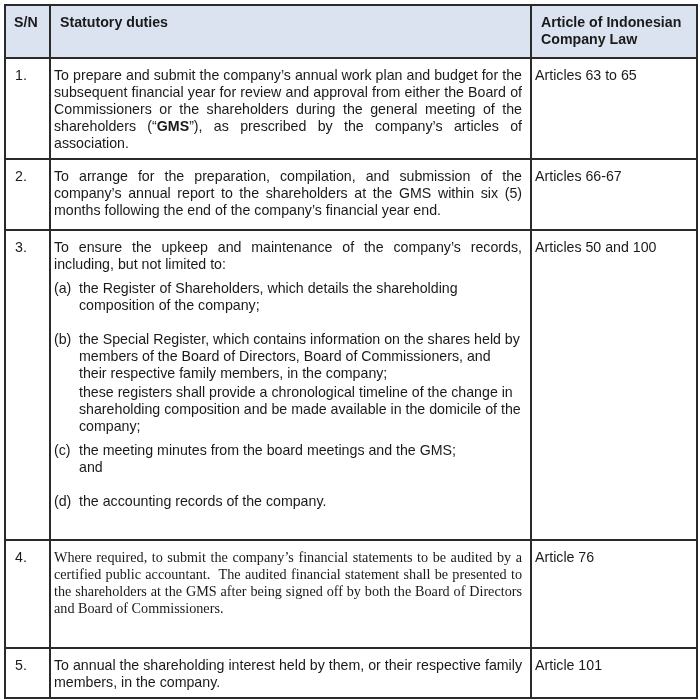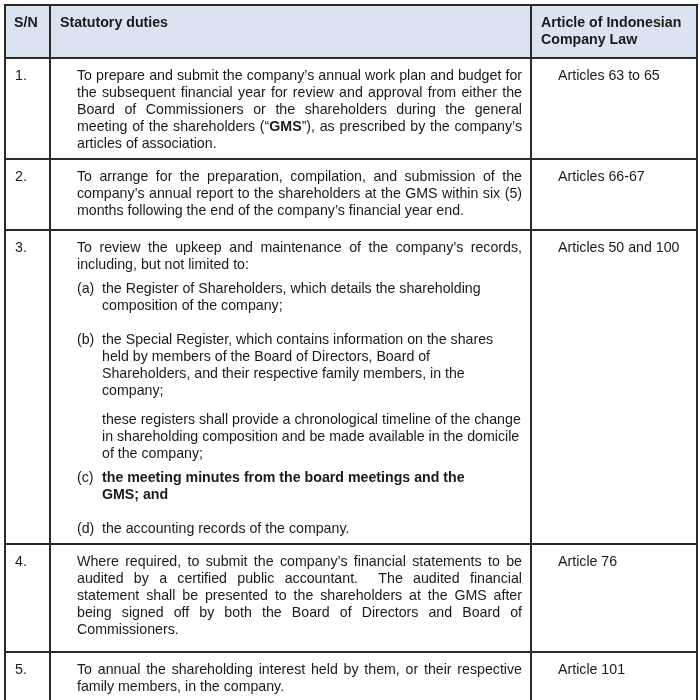--- a/index.html
+++ b/index.html
@@ -6,29 +6,29 @@
   body { width:700px; height:700px; position:relative; overflow:hidden;
          font-family:"Liberation Sans", sans-serif; color:#1a1a1a; }
   table { position:absolute; left:4px; top:4px; width:692px; border-collapse:collapse;
           table-layout:fixed; }
   td, th { border:2px solid #2a2a2a; vertical-align:top; text-align:left;
            font-size:14.2px; line-height:17px; padding:0; }
   th { background:#dbe3f1; font-weight:bold; }
   .c1 { width:45px; }
   .c2 { width:481px; }
   .c3 { width:166px; }
-  .cell { padding:8px 8px 6px 26px; }
+  .cell { padding:8px 8px 6px 3px; }
   .sn { padding:8px 6px 6px 9px; }
   .just { text-align:justify; }
   th .cell { padding:8px 12px 8px 9px; }
   .hdr-sn { padding:8px 4px 8px 8px; }
   .sub { display:flex; margin-top:7px; }
   .sub .lbl { width:25px; flex:none; }
   .sub .txt { flex:1; }
-  .note { margin-left:25px; margin-top:12px; }
+  .note { margin-left:25px; margin-top:2px; }
   .gap { margin-top:17px; }
 </style>
 </head>
 <body>
 
 <table>
   <colgroup>
       <col class="c1">
       <col class="c2">
       <col class="c3">
@@ -68,50 +68,50 @@
       <td>
           <div class="cell">Articles 66-67</div>
         </td>
     </tr>
     <tr style="height:310px;">
       <td>
           <div class="sn">3.</div>
         </td>
       <td>
         <div class="cell">
-          <div class="just">To review the upkeep and maintenance of the company’s records, including, but not limited to:</div>
+          <div class="just">To ensure the upkeep and maintenance of the company’s records, including, but not limited to:</div>
           <div class="sub">
             <span class="lbl">(a)</span>
             <span class="txt">the Register of Shareholders, which details the shareholding composition of the company;</span>
           </div>
           <div class="sub gap">
             <span class="lbl">(b)</span>
-            <span class="txt">the Special Register, which contains information on the shares held by members of the Board of Directors, Board of Shareholders, and their respective family members, in the company;</span>
+            <span class="txt">the Special Register, which contains information on the shares held by members of the Board of Directors, Board of Commissioners, and their respective family members, in the company;</span>
           </div>
           <div class="note">these registers shall provide a chronological timeline of the change in shareholding composition and be made available in the domicile of the company;</div>
           <div class="sub">
             <span class="lbl">(c)</span>
-            <span class="txt" style="max-width:400px;font-weight:bold;">the meeting minutes from the board meetings and the GMS; and</span>
+            <span class="txt" style="max-width:400px;">the meeting minutes from the board meetings and the GMS; and</span>
           </div>
           <div class="sub gap">
             <span class="lbl">(d)</span>
             <span class="txt">the accounting records of the company.</span>
           </div>
         </div>
       </td>
       <td>
           <div class="cell">Articles 50 and 100</div>
         </td>
     </tr>
     <tr style="height:108px;">
       <td>
           <div class="sn">4.</div>
         </td>
       <td>
-          <div class="cell just" style="white-space:pre-wrap;">Where required, to submit the company’s financial statements to be audited by a certified public accountant.  The audited financial statement shall be presented to the shareholders at the GMS after being signed off by both the Board of Directors and Board of Commissioners.</div>
+          <div class="cell just" style="white-space:pre-wrap;font-family:Liberation Serif, serif;">Where required, to submit the company’s financial statements to be audited by a certified public accountant.  The audited financial statement shall be presented to the shareholders at the GMS after being signed off by both the Board of Directors and Board of Commissioners.</div>
         </td>
       <td>
           <div class="cell">Article 76</div>
         </td>
     </tr>
     <tr style="height:49px;">
       <td>
           <div class="sn">5.</div>
         </td>
       <td>

